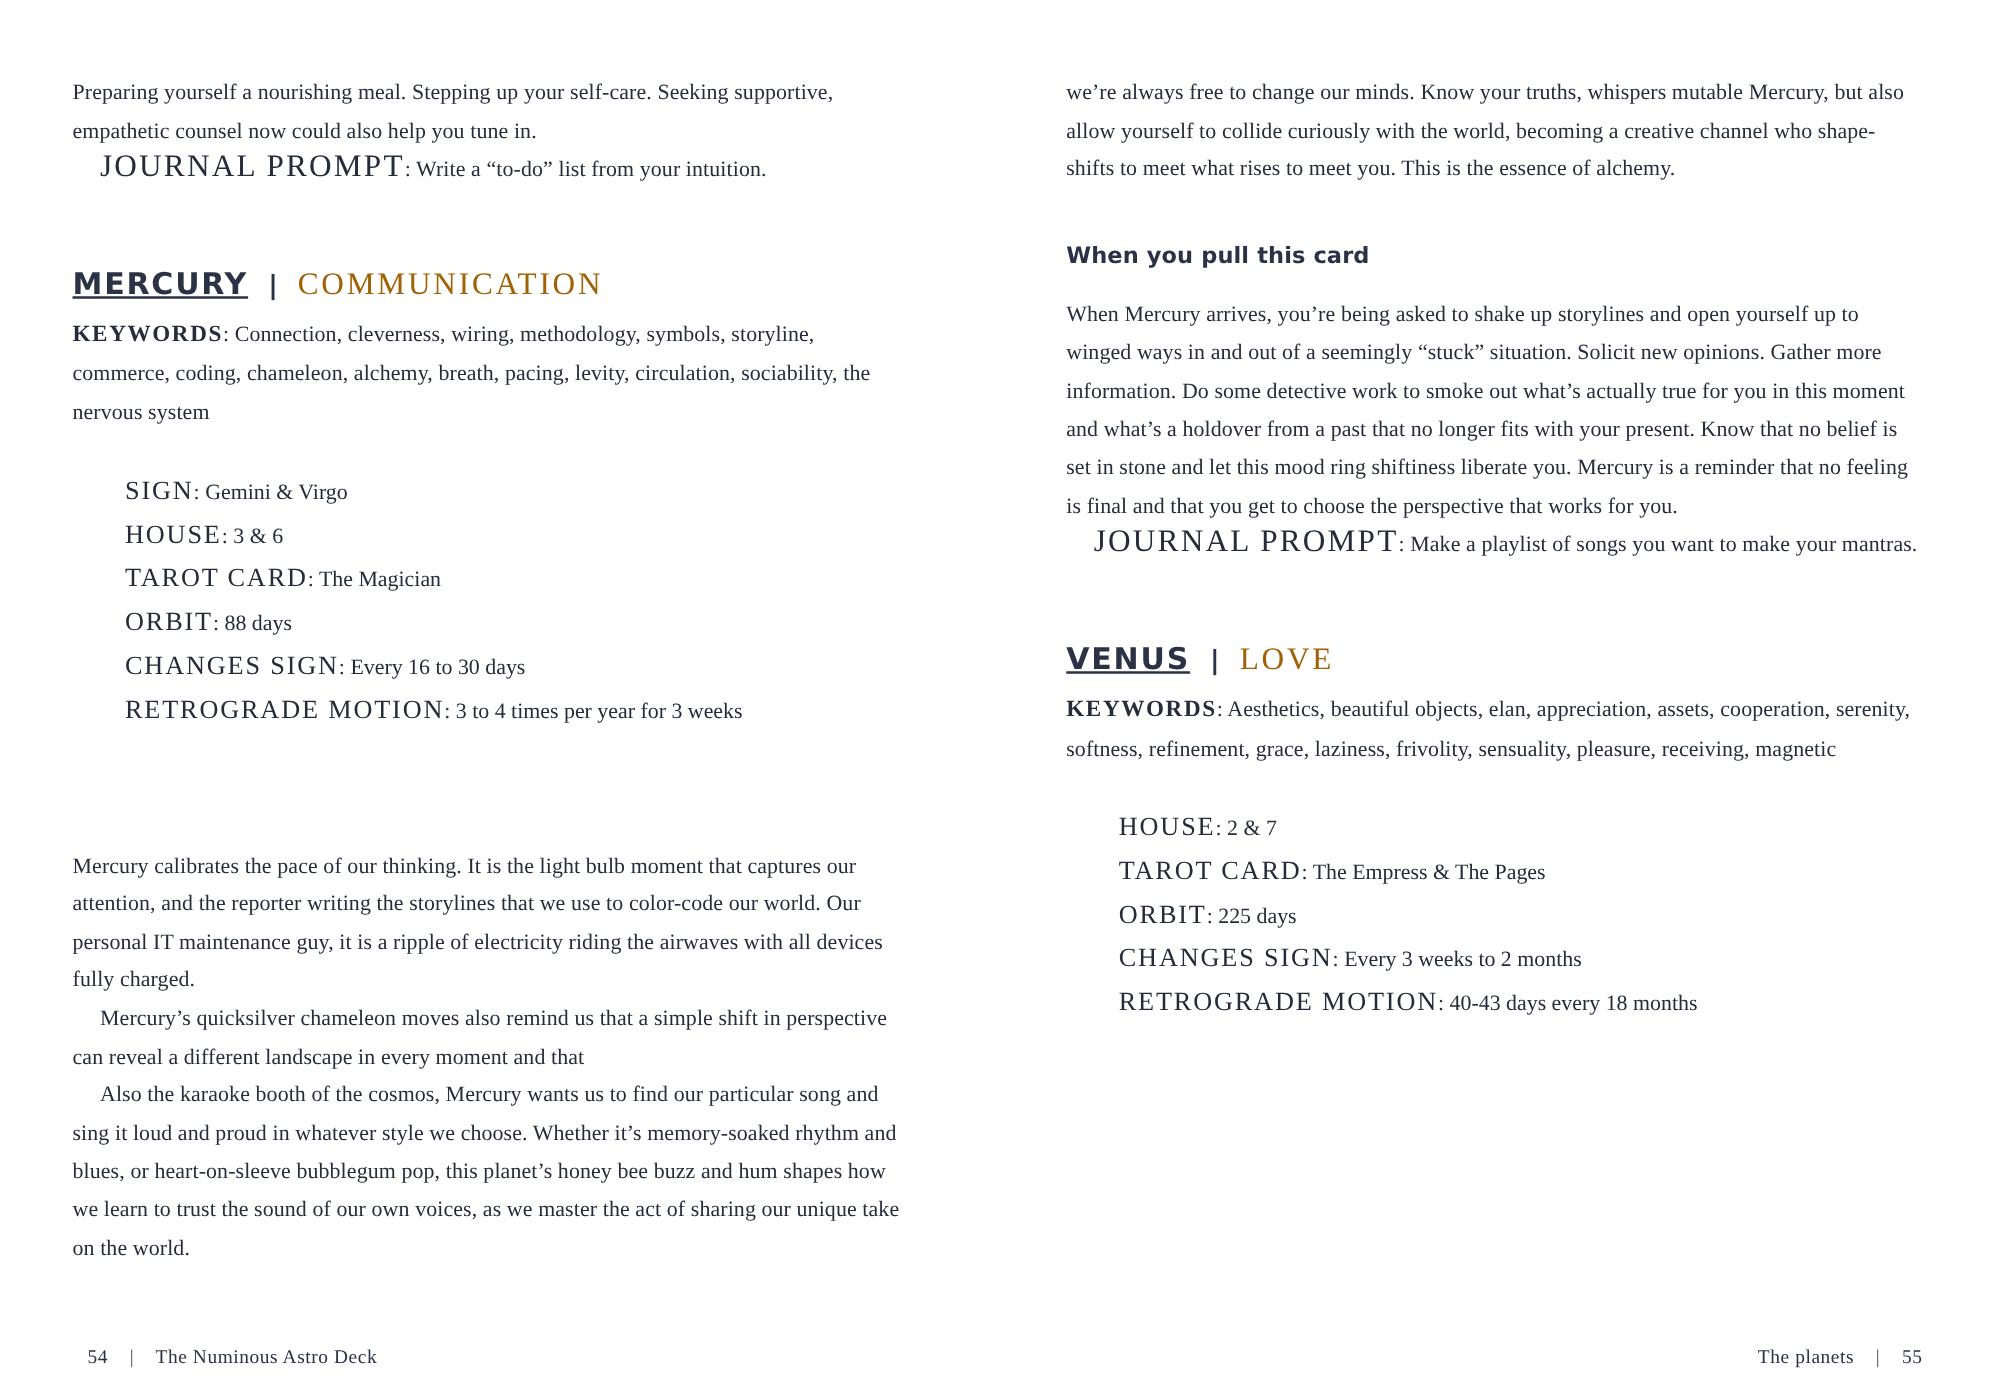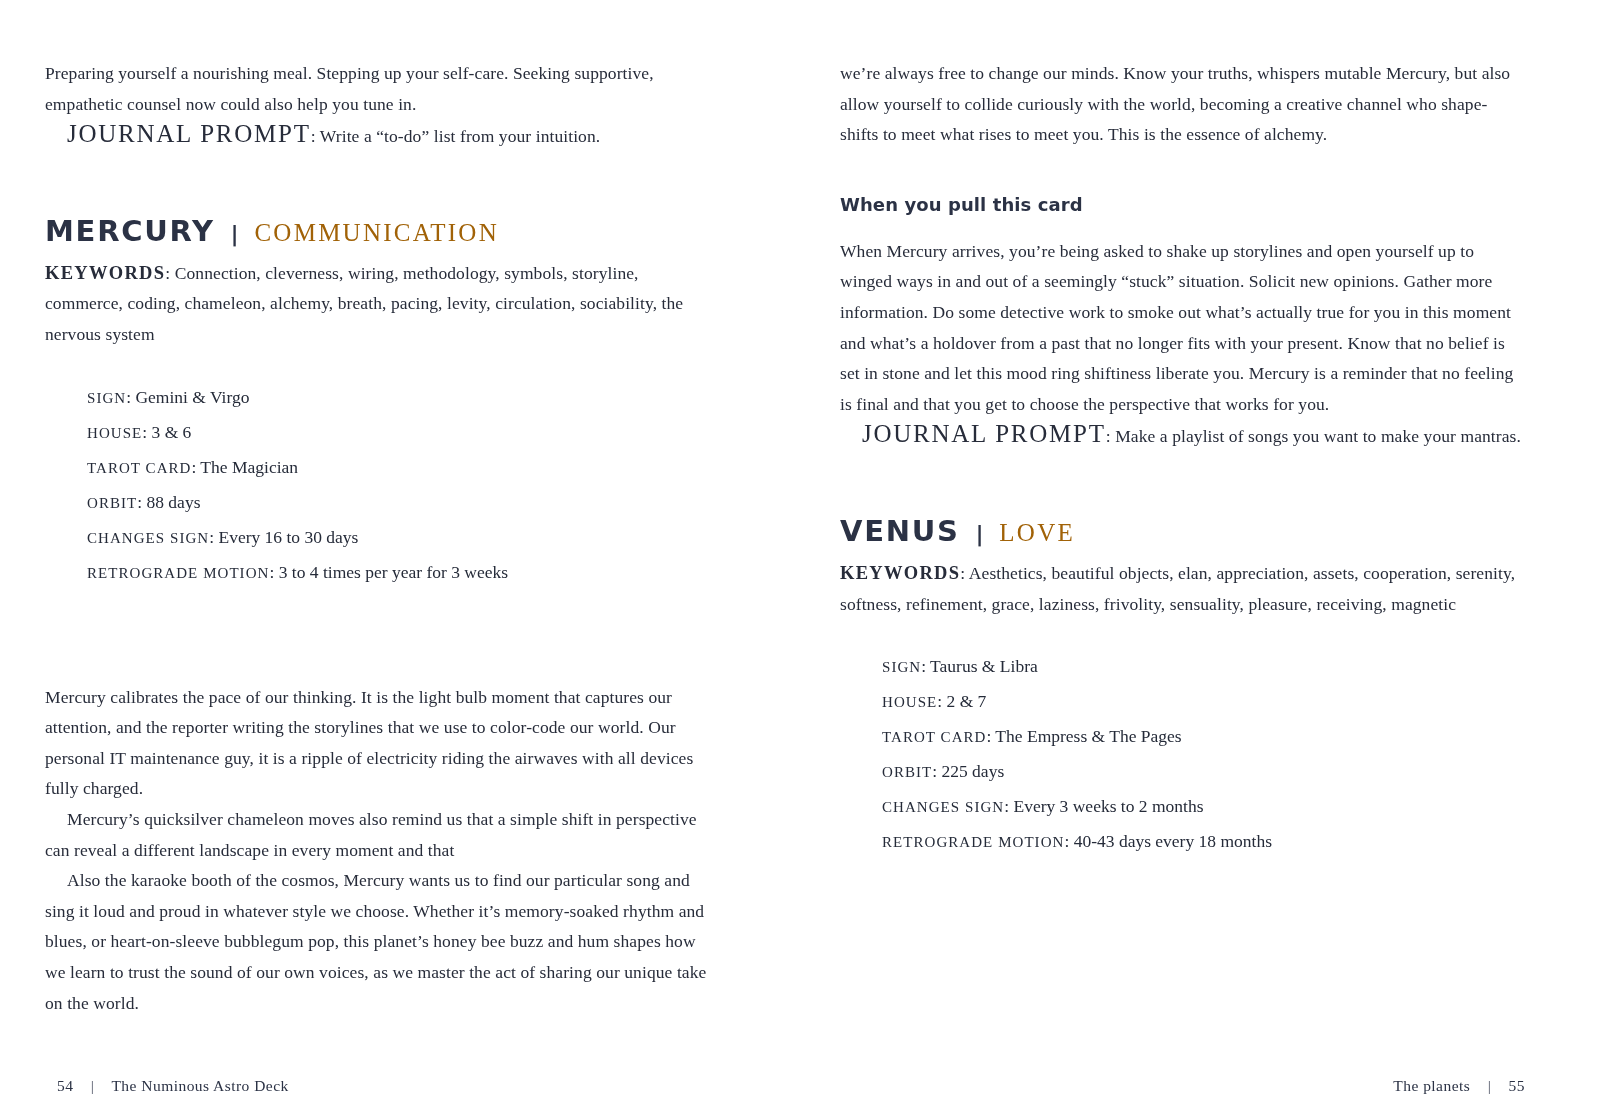--- a/index.html
+++ b/index.html
@@ -13,21 +13,21 @@
     font-family: "Liberation Serif", serif;
     color: #252b39;
     overflow: hidden;
   }
   .spread {
     position: relative;
     width: 1600px;
     height: 1113px;
     display: flex;
     box-sizing: border-box;
-    padding: 58px 58px 0 45px;
+    padding: 58px 58px 0 58px;
   }
   .page {
     position: relative;
     box-sizing: border-box;
     height: 1055px;
   }
   .page-left {
     width: 735px;
     padding-right: 60px;
   }
@@ -51,22 +51,23 @@
 
   .planet-head {
     display: flex;
     align-items: baseline;
     margin-bottom: 10px;
     color: #2b3245;
   }
   .planet-name {
     font-family: "DejaVu Sans", sans-serif;
     font-weight: bold;
-    font-size: 29px;
+    font-size: 24px;
     letter-spacing: 0.06em;
+    text-decoration: underline;
   }
   .planet-bar {
     font-family: "DejaVu Sans", sans-serif;
     font-weight: bold;
     font-size: 21px;
     margin: 0 16px;
     color: #2b3245;
   }
   .planet-sub {
     font-family: "Liberation Serif", serif;
@@ -95,21 +96,21 @@
     margin-top: 30px;
     padding-left: 42px;
   }
   .fact {
     font-size: 17.5px;
     line-height: 34px;
   }
   .fact .lbl {
     font-variant: small-caps;
     letter-spacing: 0.07em;
-    font-size: 15px;
+    font-size: 21px;
   }
 
   .subhead {
     font-family: "DejaVu Sans", sans-serif;
     font-weight: bold;
     font-size: 18px;
     color: #2b3245;
     margin-bottom: 21px;
     letter-spacing: 0.005em;
   }
@@ -191,21 +192,20 @@
 
     <div class="planet-head">
       <span class="planet-name">VENUS</span>
       <span class="planet-bar">|</span>
       <span class="planet-sub">LOVE</span>
     </div>
 
     <p class="keywords"><span class="kw-label">KEYWORDS</span><span>: Aesthetics, beautiful objects, elan, appreciation, assets, cooperation, serenity, softness, refinement, grace, laziness, frivolity, sensuality, pleasure, receiving, magnetic</span></p>
 
     <div class="facts">
-      <div class="fact"><span class="lbl">SIGN</span><span>: Taurus &amp; Libra</span></div>
       <div class="fact"><span class="lbl">HOUSE</span><span>: 2 &amp; 7</span></div>
       <div class="fact"><span class="lbl">TAROT CARD</span><span>: The Empress &amp; The Pages</span></div>
       <div class="fact"><span class="lbl">ORBIT</span><span>:  225 days</span></div>
       <div class="fact"><span class="lbl">CHANGES SIGN</span><span>: Every 3 weeks to 2 months</span></div>
       <div class="fact"><span class="lbl">RETROGRADE MOTION</span><span>: 40-43 days every 18 months</span></div>
     </div>
 
     <div class="footer footer-right">
       <span>The planets</span>
       <span class="sep">|</span>

